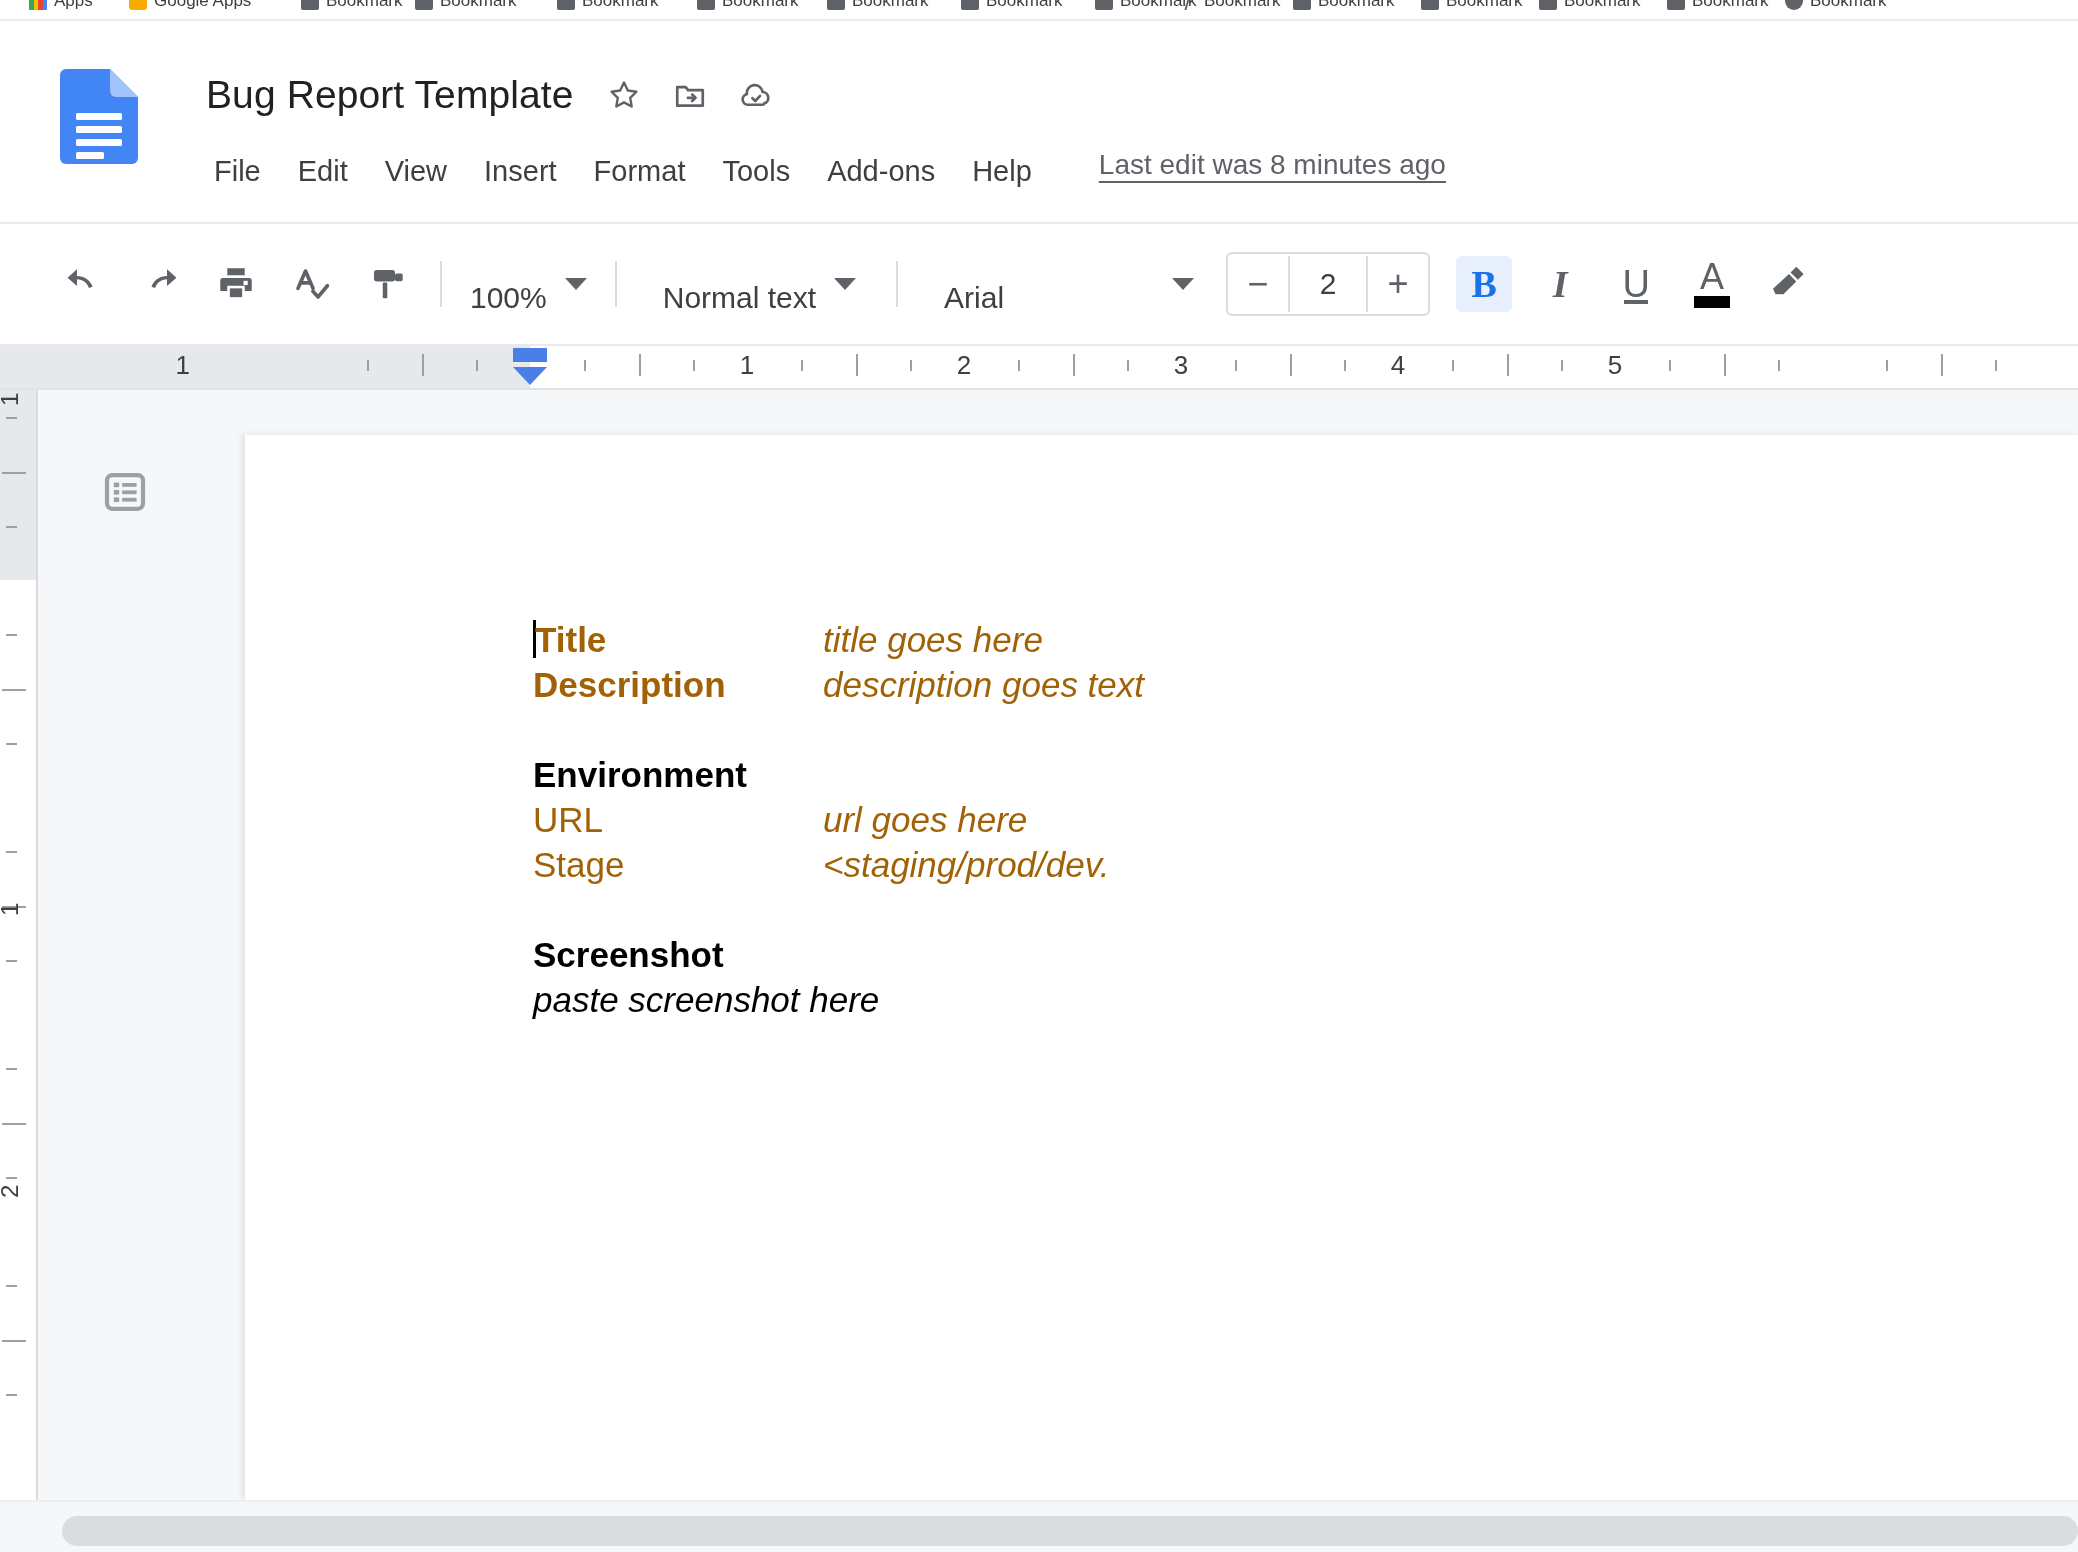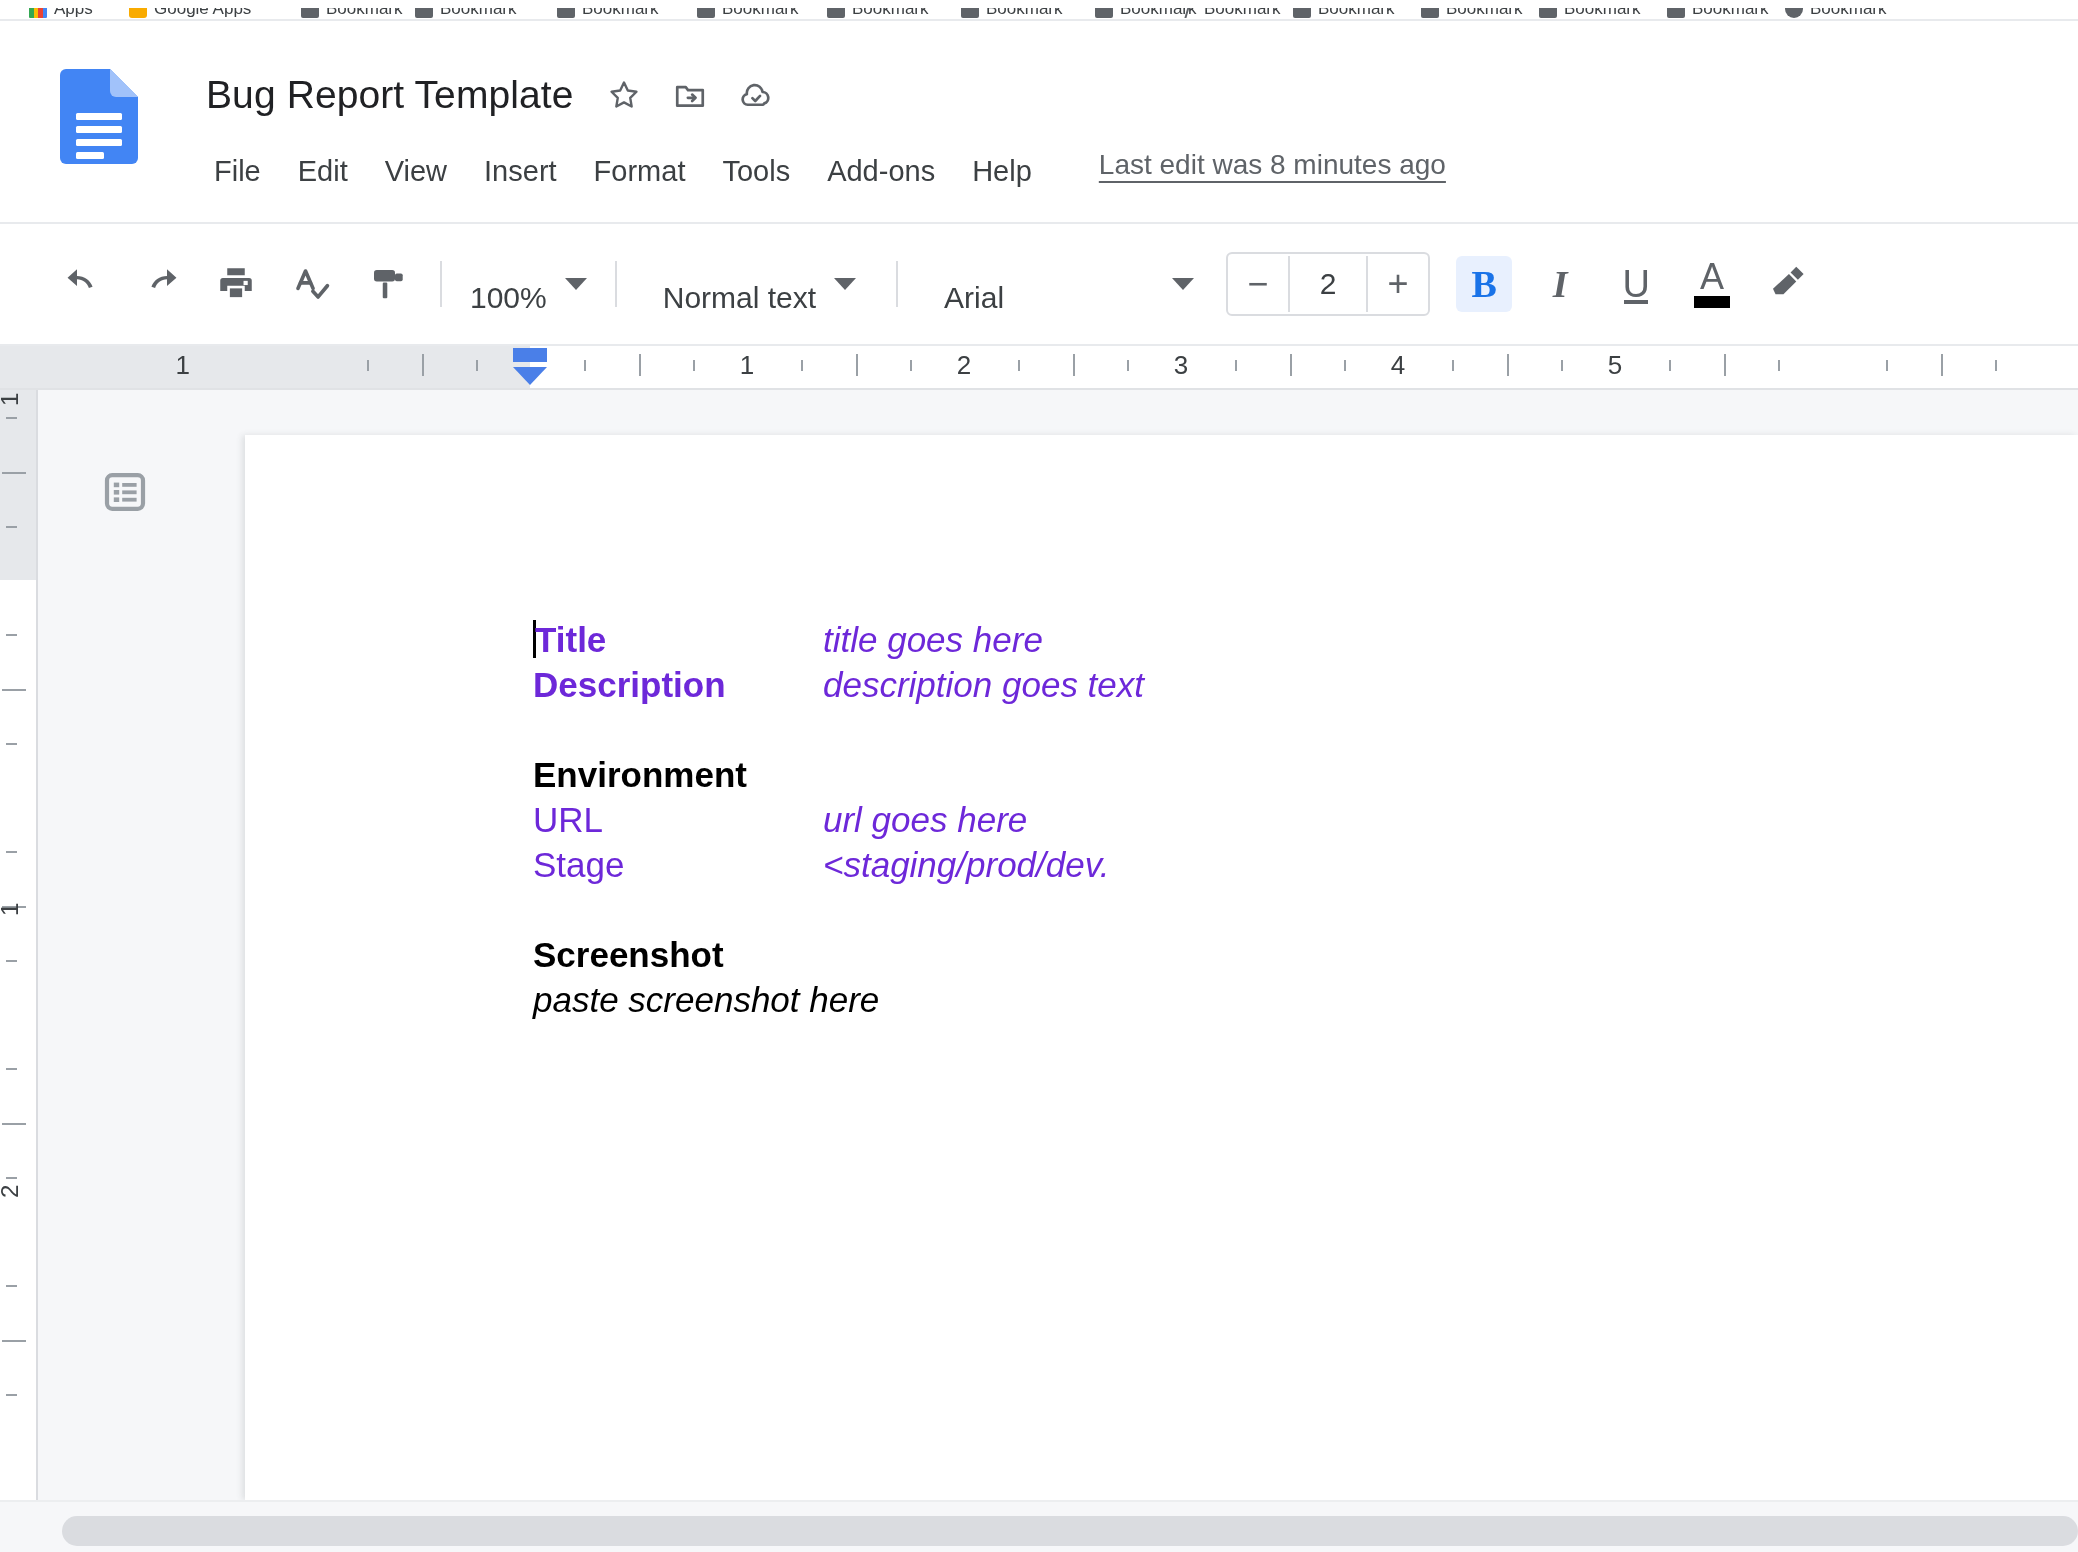--- a/index.html
+++ b/index.html
@@ -14,21 +14,21 @@
     position: relative;
     width: 2078px;
     height: 1552px;
     overflow: hidden;
     background: #ffffff;
   }
 
   
   .bookmarks-strip {
     position: absolute;
-    top: 8px; left: 0;
+    top: 0; left: 0;
     width: 2078px;
     height: 19px;
     background: #ffffff;
     overflow: hidden;
   }
   .bookmarks-row {
     position: absolute;
     top: -16px;
     left: 18px;
     display: flex;
@@ -343,21 +343,21 @@
     position: absolute;
     left: 288px;
     top: 182px;
     width: 1400px;
   }
   .doc-line {
     display: flex;
     align-items: flex-end;
     font-size: 35px;
     line-height: 45px;
-    color: #6d28d9;
+    color: #a16207;
     white-space: pre;
   }
   .doc-line .label { width: 290px; flex: none; }
   .doc-line .label.b { font-weight: 700; }
   .doc-line .val { font-style: italic; }
   .doc-h { font-size: 35px; line-height: 45px; font-weight: 700; color: #000000; }
   .doc-i { font-size: 35px; line-height: 45px; font-style: italic; color: #000000; }
   .spacer { height: 45px; }
   .caret-mark {
     display: inline-block;

